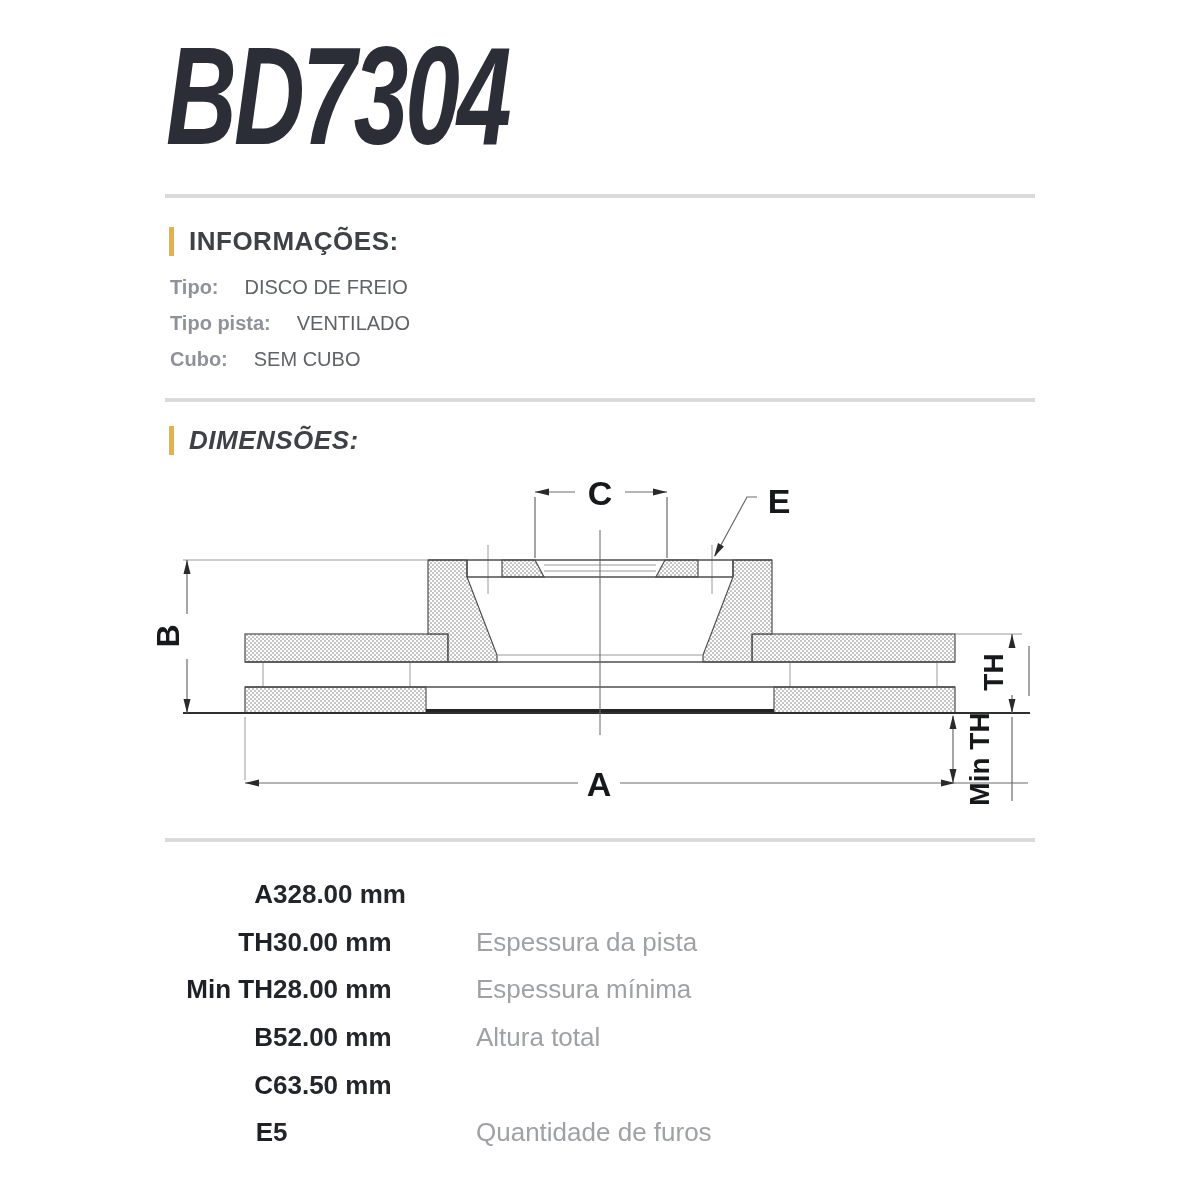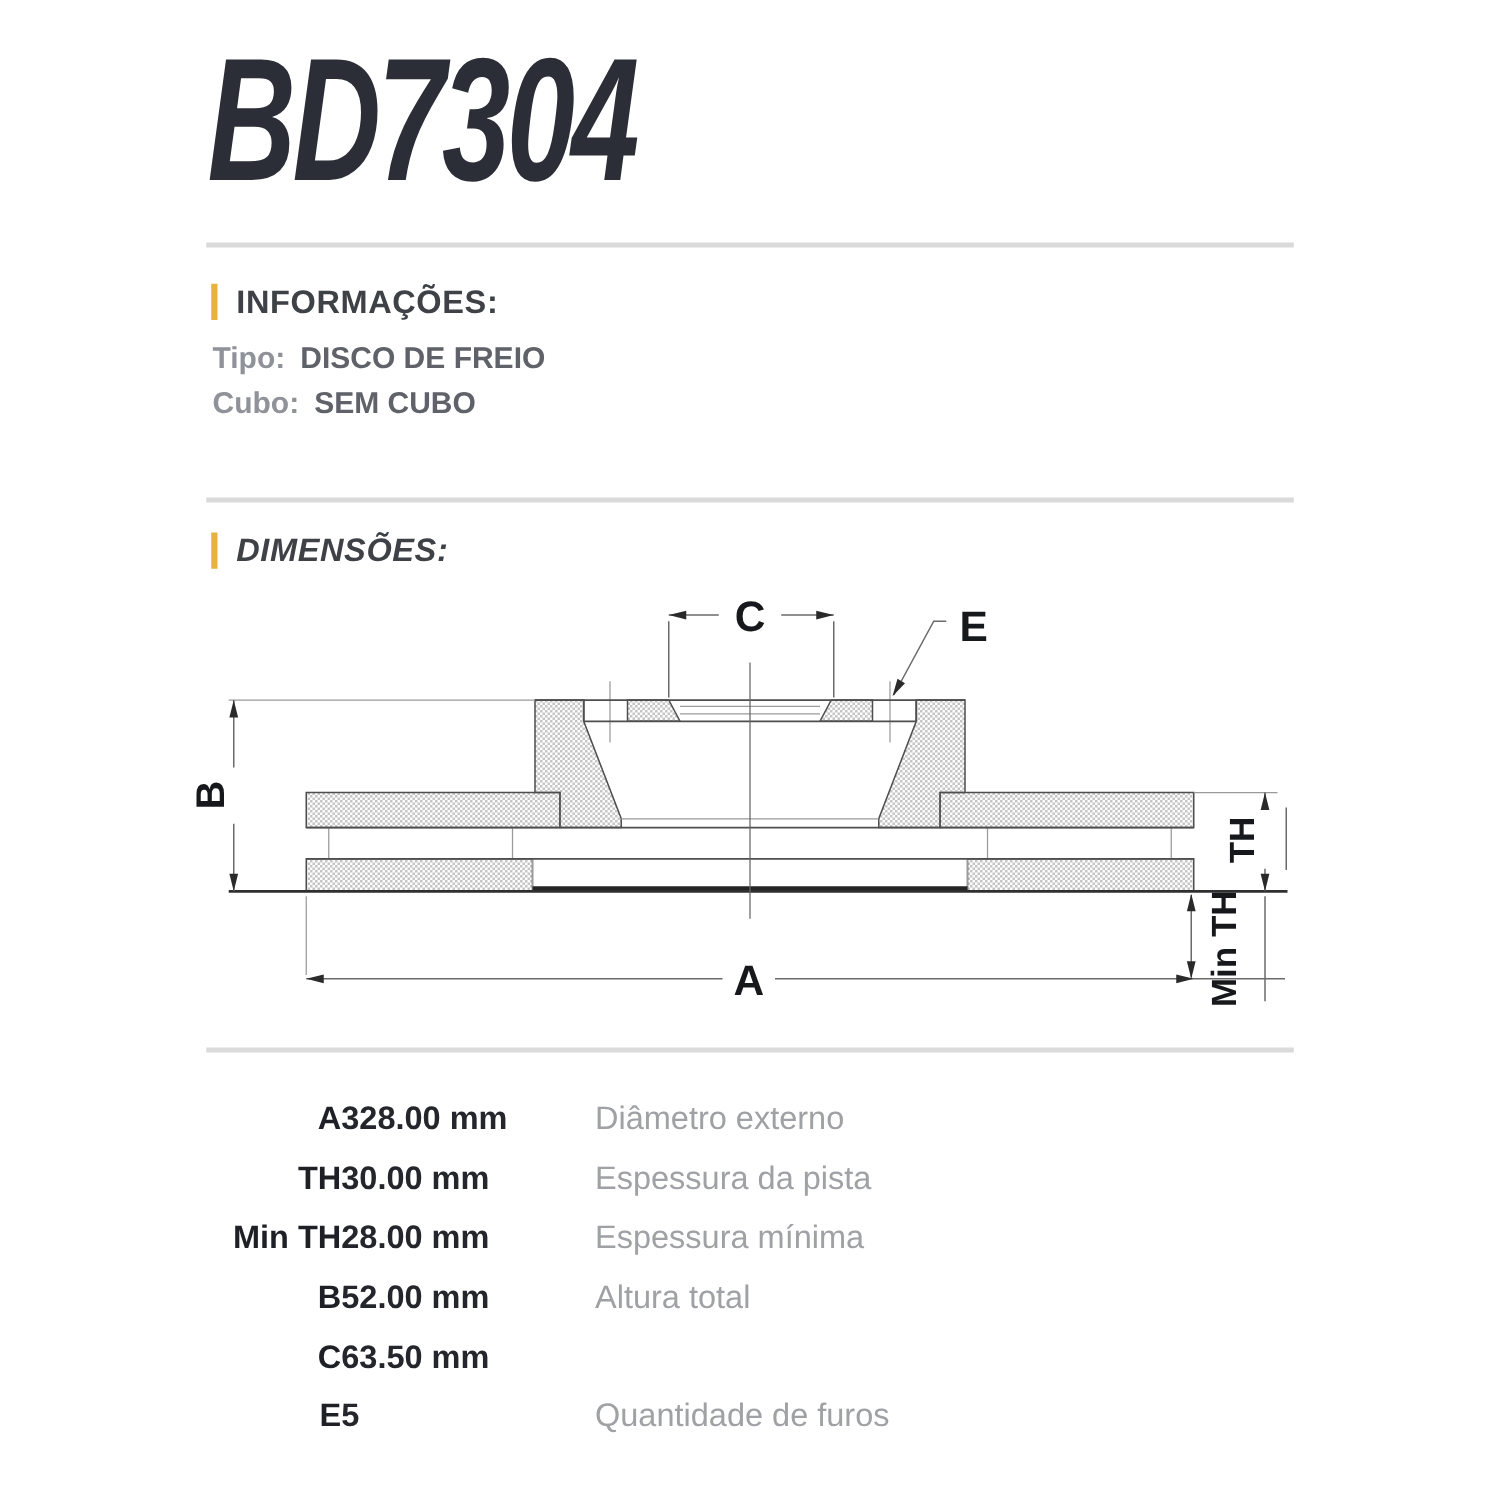--- a/index.html
+++ b/index.html
@@ -18,23 +18,23 @@
   .divider.d2{top:398px;}
   .divider.d3{top:838px;}
 
   .section-heading{position:absolute;left:169px;display:flex;align-items:center;text-align:center;}
   .section-heading .bar{width:5px;height:29px;background:#e7b33c;margin-right:15px;flex:0 0 auto;}
   .section-heading .txt{font-size:26px;font-weight:bold;color:#3e4146;letter-spacing:0.5px;}
   .heading-info{top:226px;}
   .heading-dim{top:425px;font-style:italic;}
 
   .info-rows{position:absolute;left:170px;top:269px;}
-  .info-row{height:36px;display:flex;align-items:center;font-size:24px;}
+  .info-row{height:36px;display:flex;align-items:center;font-size:20px;}
   .info-row .lbl{color:#90929a;font-weight:bold;}
-  .info-row .val{color:#606269;font-weight:bold;margin-left:12px;}
+  .info-row .val{color:#606269;font-weight:normal;margin-left:26px;}
 
   .spec-table{position:absolute;left:165px;top:871px;width:870px;}
   .spec-row{height:47.6px;display:flex;align-items:center;font-size:26px;}
   .spec-row .k{width:108px;text-align:right;font-weight:bold;color:#1e2026;flex:0 0 auto;}
   .spec-row .v{width:164px;font-weight:bold;color:#24262c;flex:0 0 auto;}
   .spec-row .d{margin-left:39px;color:#9fa1a4;}
 
   svg.diagram{position:absolute;left:0;top:0;}
   svg.diagram text{font-family:"Liberation Sans", sans-serif;font-weight:bold;fill:#17181b;}
 </style>
@@ -47,20 +47,24 @@
 
 <div class="section-heading heading-info">
   <div class="bar"></div>
   <div class="txt">INFORMAÇÕES:</div>
 </div>
 
 <div class="info-rows">
   <div class="info-row">
     <span class="lbl">Tipo:</span>
     <span class="val">DISCO DE FREIO</span>
+  </div>
+  <div class="info-row">
+    <span class="lbl">Tipo pista:</span>
+    <span class="val">VENTILADO</span>
   </div>
   <div class="info-row">
     <span class="lbl">Cubo:</span>
     <span class="val">SEM CUBO</span>
   </div>
 </div>
 
 <div class="divider d2"></div>
 
 <div class="section-heading heading-dim">
@@ -154,21 +158,20 @@
   <text transform="translate(1003,672) rotate(-90)" text-anchor="middle" font-size="28">TH</text>
   <text transform="translate(989,759) rotate(-90)" text-anchor="middle" font-size="28">Min TH</text>
 </svg>
 
 <div class="divider d3"></div>
 
 <div class="spec-table">
   <div class="spec-row">
     <span class="k">A</span>
     <span class="v">328.00 mm</span>
-    <span class="d">Diâmetro externo</span>
   </div>
   <div class="spec-row">
     <span class="k">TH</span>
     <span class="v">30.00 mm</span>
     <span class="d">Espessura da pista</span>
   </div>
   <div class="spec-row">
     <span class="k">Min TH</span>
     <span class="v">28.00 mm</span>
     <span class="d">Espessura mínima</span>

